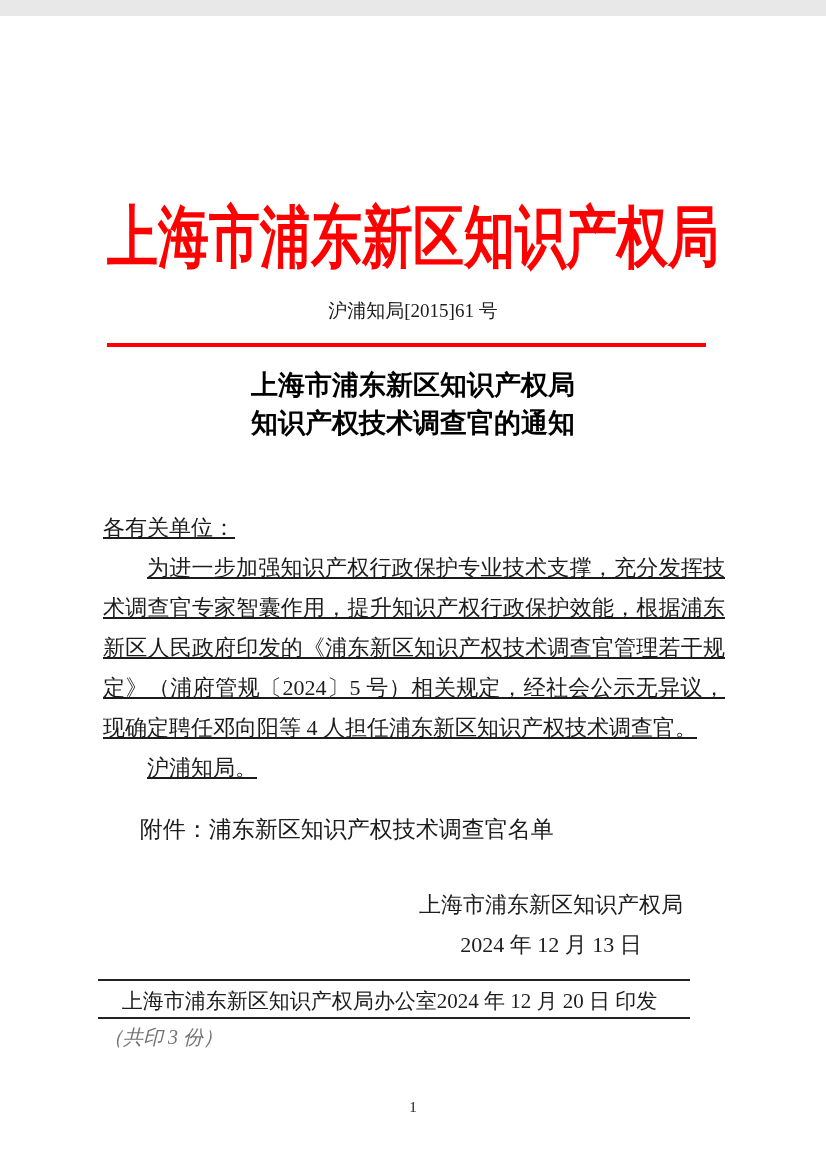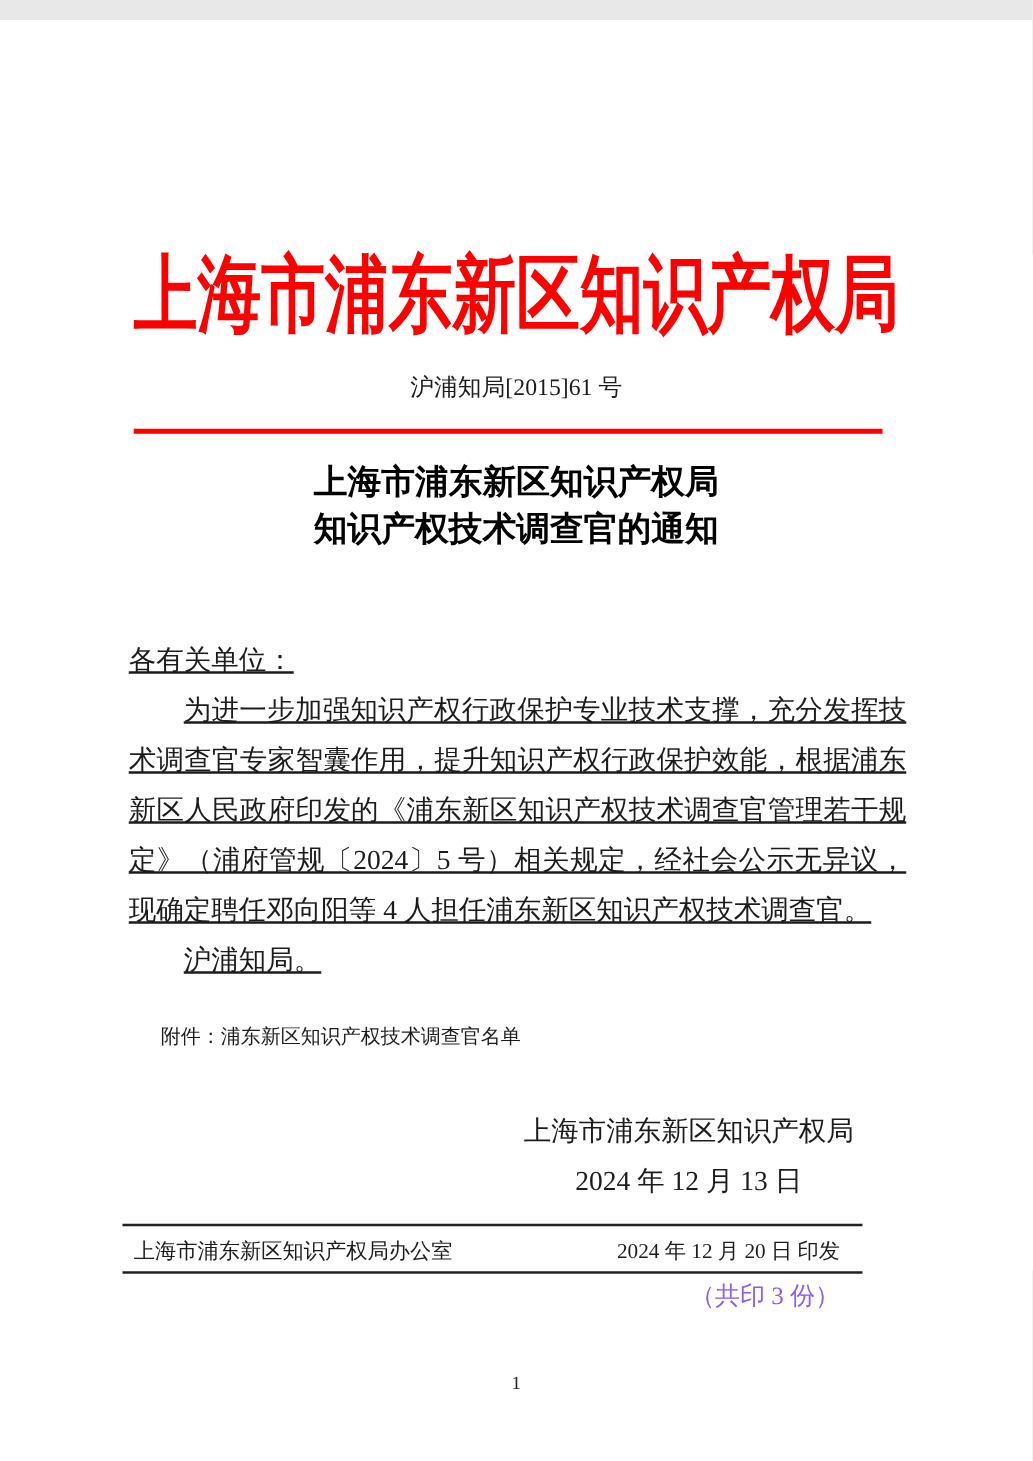--- a/index.html
+++ b/index.html
@@ -57,21 +57,21 @@
     line-height: 40px;
     text-align: justify;
     color: #1c1c1c;
     text-decoration: underline;
   }
   .body-block p { margin: 0; }
   .indent { text-indent: 2em; }
 
   .attachment {
     top: 794px; left: 103px; width: 622px;
-    font-size: 16px;
+    font-size: 23px;
     line-height: 40px;
     color: #1c1c1c;
   }
   .attachment p { margin:0; text-indent: 1.6em; }
 
   .signature {
     top: 869px; left: 103px; width: 620px;
     box-sizing: border-box;
     padding-right: 40px;
     text-align: right;
@@ -81,33 +81,33 @@
   }
   .signature .sig-inner { display: inline-block; text-align: center; }
 
   .footer-line { left: 98px; width: 592px; height: 2px; background: #222222; }
   .footer-line.top { top: 963px; }
   .footer-line.bottom { top: 1001px; }
 
   .footer-row {
     top: 970px; left: 107px; width: 565px;
     display: flex;
-    justify-content: space-between;
-    font-size: 17px;
+    justify-content: center;
+    font-size: 21px;
     line-height: 30px;
     color: #1c1c1c;
     white-space: nowrap;
   }
 
   .copies-row {
     top: 1006px; left: 103px; width: 569px;
-    text-align: right;
     font-size: 20px;
     line-height: 30px;
-    color: #8b5cf6;
+    color: #737373;
+    font-style: italic;
   }
 
   .page-number {
     top: 1082px; left: 0; width: 826px;
     text-align: center;
     font-size: 15px;
     line-height: 18px;
     color: #222222;
   }
 </style>

